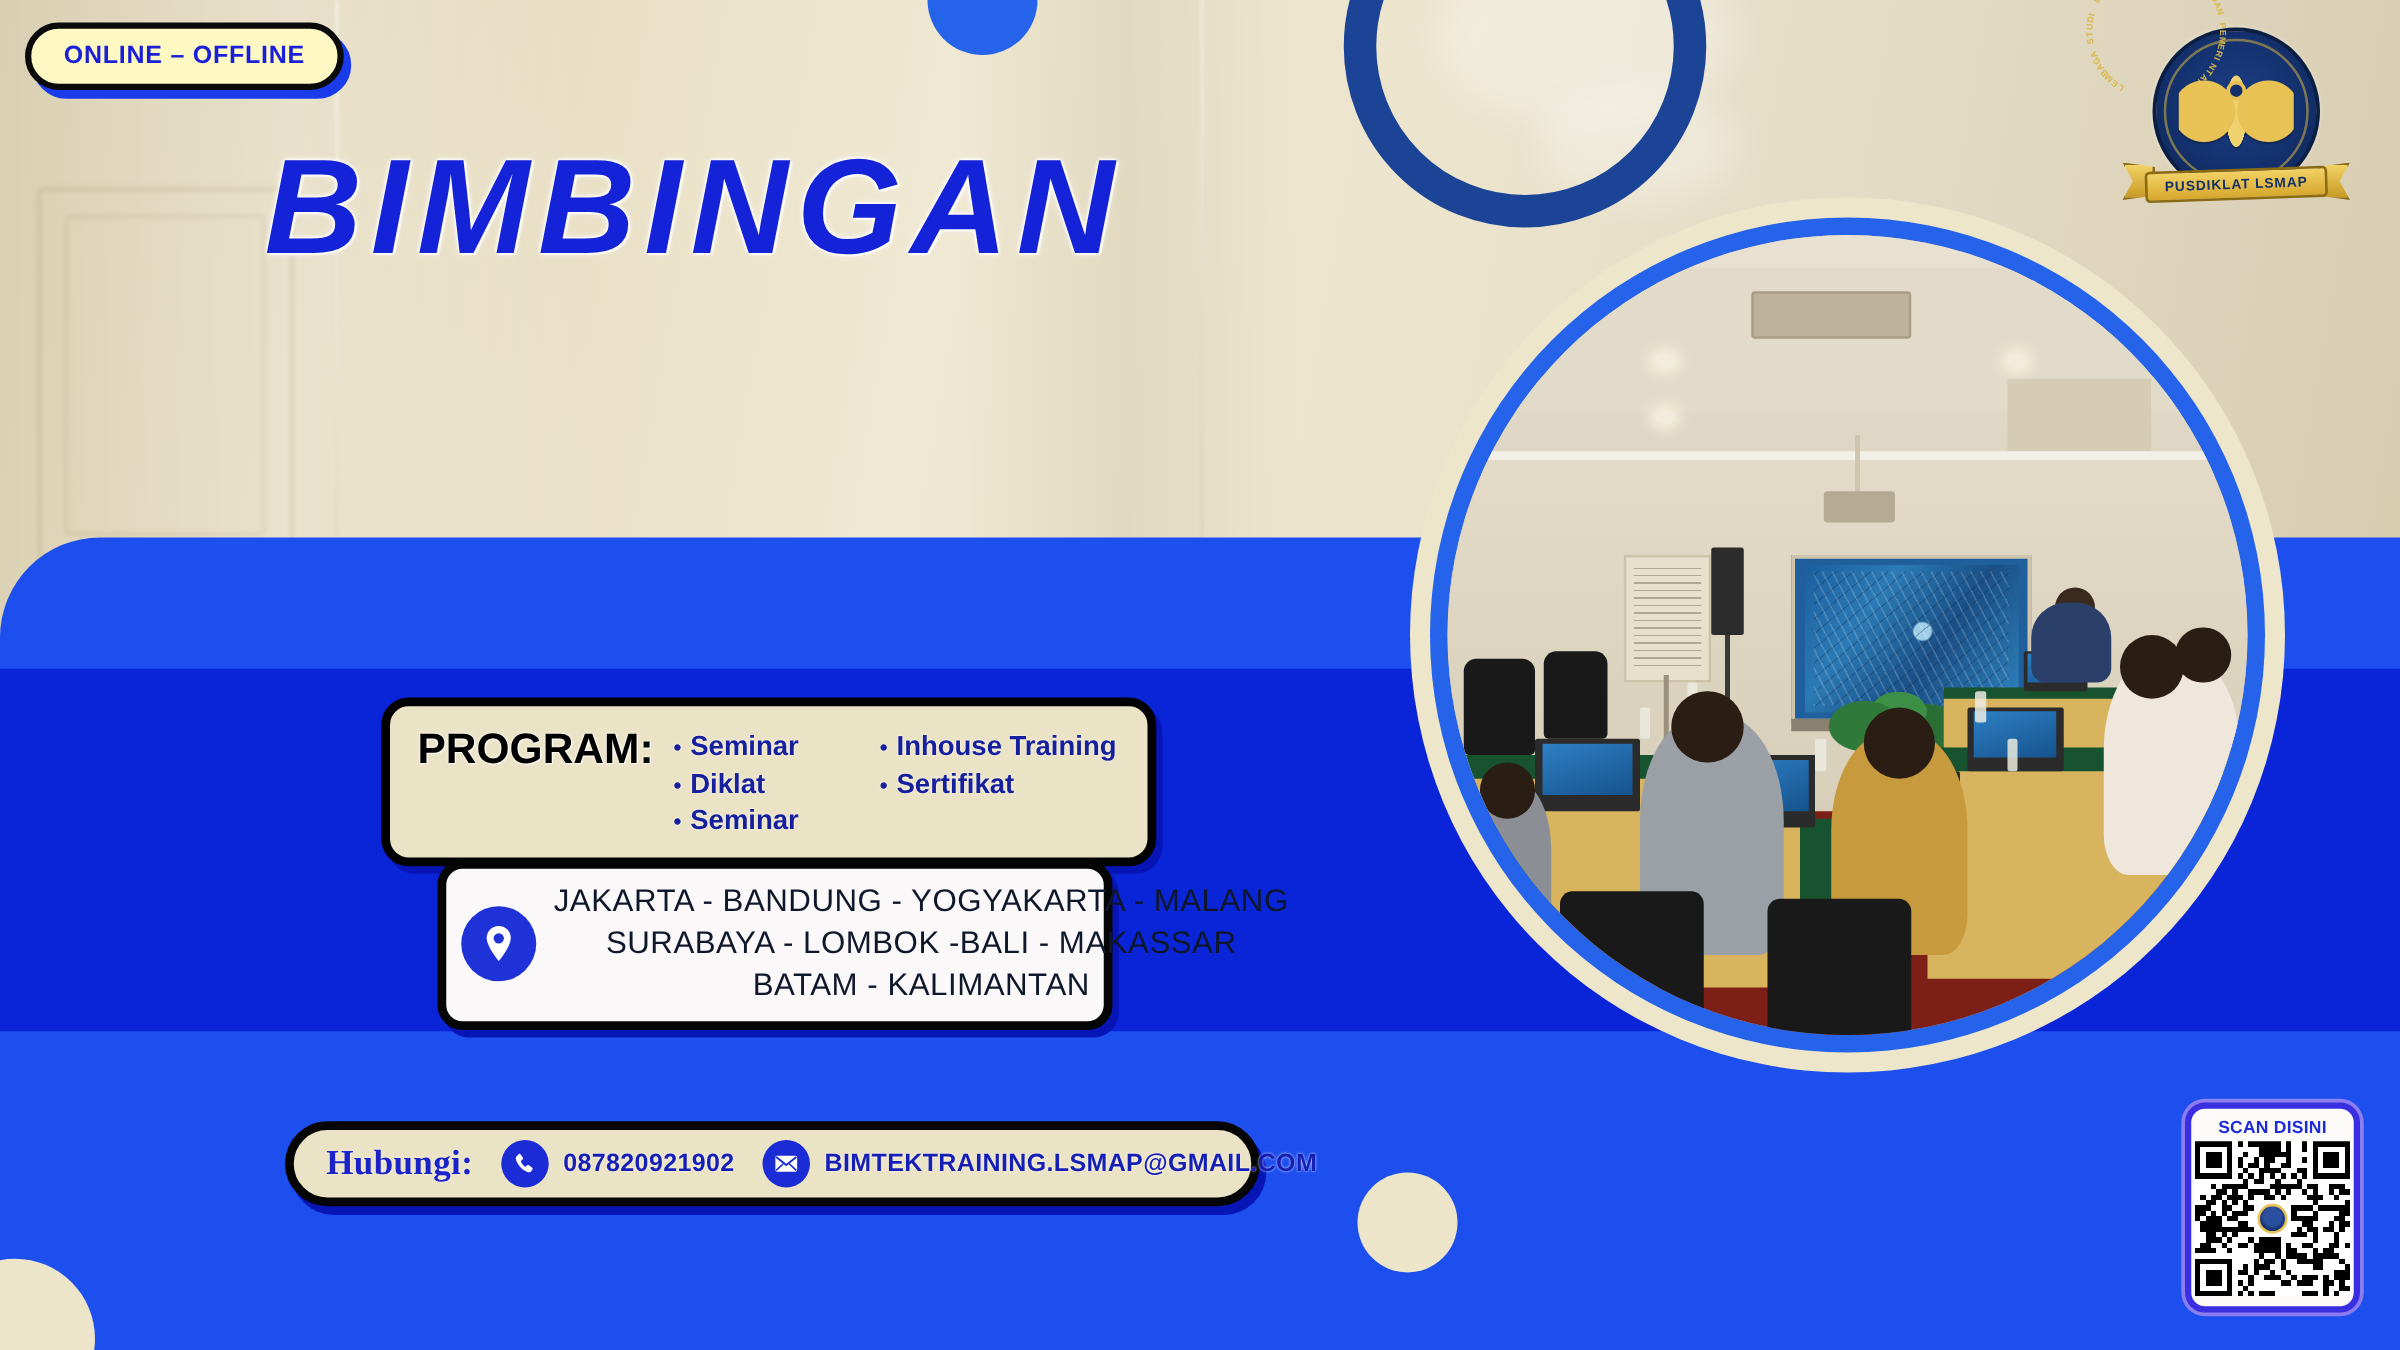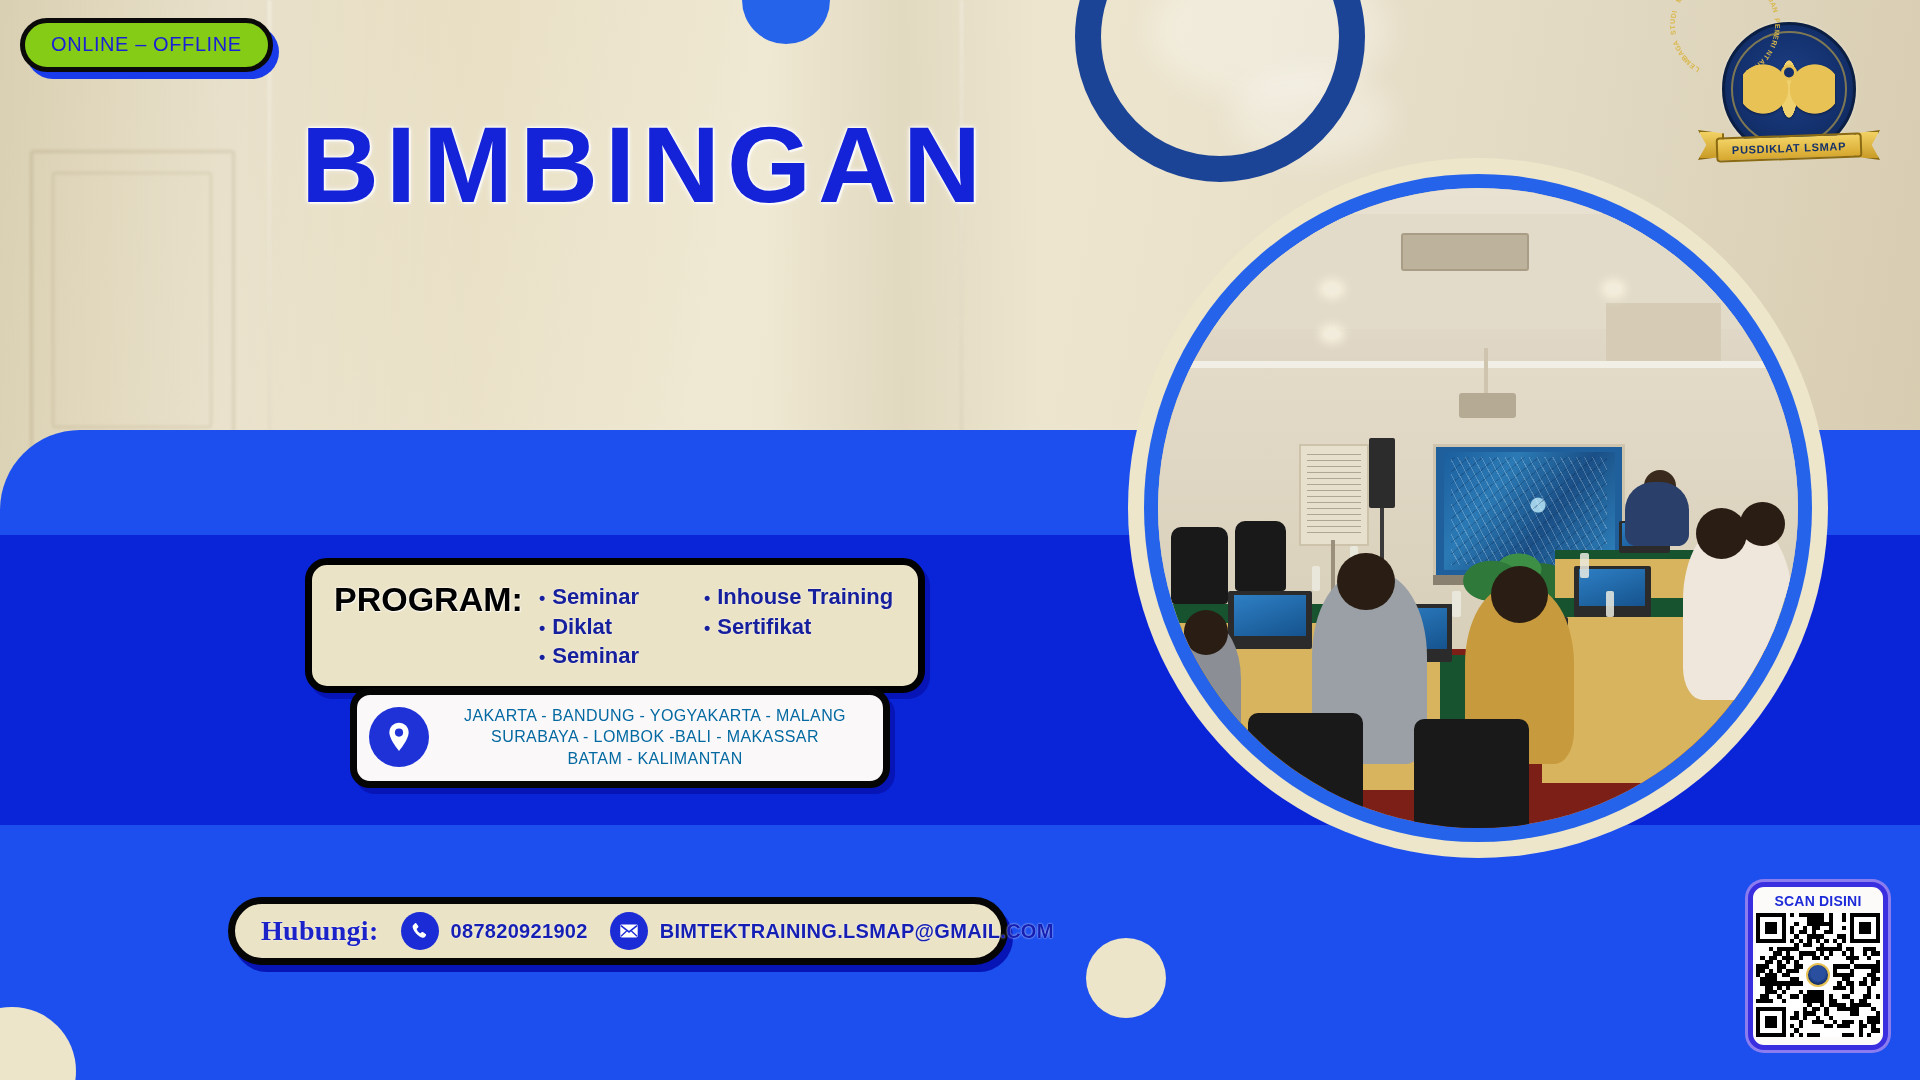--- a/index.html
+++ b/index.html
@@ -62,33 +62,34 @@
     left:1075px; top:-108px; width:290px; height:290px;
     border:26px solid #1B4396; background:transparent;
   }
   .deco-cream-bl { left:-52px; top:1007px; width:128px; height:128px; background:#EDE5C9; }
   .deco-cream-bc { left:1086px; top:938px; width:80px; height:80px; background:#EDE5C9; }
 
   
   .badge-online {
     position:absolute; left:20px; top:18px;
     padding:10px 26px 11px;
-    background:#84cc16;
+    background:#fef9c3;
     border:5px solid #0A0A0A;
     border-radius:999px;
     box-shadow:6px 7px 0 #1A3BEA;
     color:#1A1FD8;
-    font-size:20px; font-weight:normal; letter-spacing:.6px;
+    font-size:20px; font-weight:bold; letter-spacing:.6px;
     white-space:nowrap;
   }
 
   
   .title-wrap {
-    position:absolute; left:148px; top:110px; width:840px;
-    text-align:right;
+    position:absolute; left:135px; top:110px; width:840px;
+    text-align:center;
+    font-style:italic;
   }
   .title-line {
     color:#1422D8;
     font-weight:bold;
     font-size:108px;
     line-height:1.02;
     letter-spacing:7px;
     text-shadow:
       0 0 3px #ffffff, 0 0 3px #ffffff, 0 0 6px rgba(255,255,255,.9),
       2px 2px 0 rgba(255,255,255,.55);
@@ -134,21 +135,21 @@
     display:flex; align-items:center; gap:14px;
   }
   .loc-pin {
     flex:0 0 auto; width:60px; height:60px; border-radius:50%;
     background:#1E32D8;
     display:flex; align-items:center; justify-content:center;
   }
   .loc-pin svg { width:34px; height:34px; display:block; }
   .loc-lines { flex:1; text-align:center; }
   .loc-line {
-    color:#0369a1; font-size:16px; line-height:1.33; letter-spacing:.4px;
+    color:#0f172a; font-size:25px; line-height:1.33; letter-spacing:.4px;
     white-space:nowrap;
   }
 
   
   .contact-bar {
     position:absolute; left:228px; top:897px;
     width:780px; height:68px;
     background:#EBE3C6;
     border:7px solid #050505;
     border-radius:999px;

